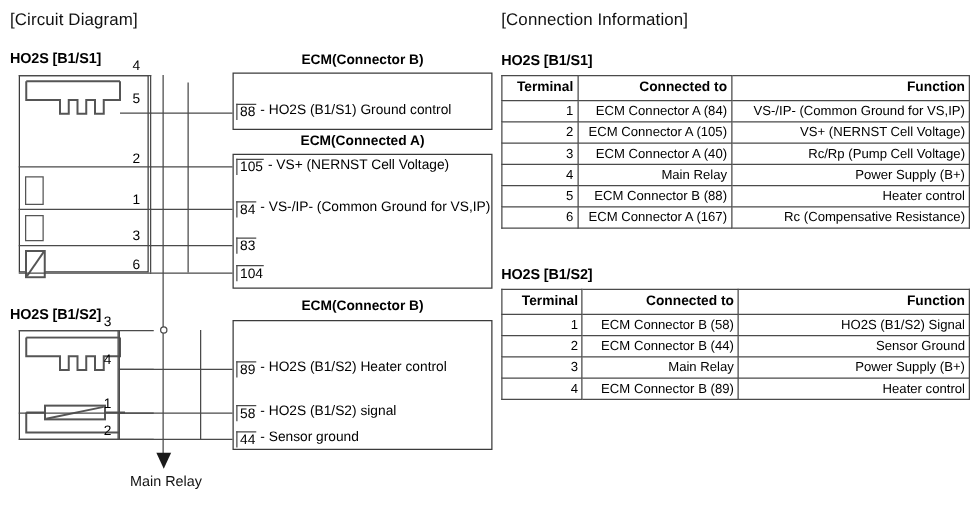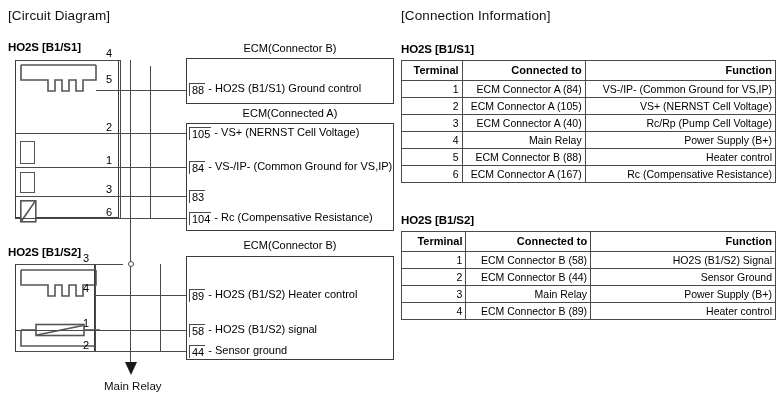--- a/index.html
+++ b/index.html
@@ -20,21 +20,21 @@
   }
   .blk-title{
     font-size:11.5px;
     font-weight:bold;
     color:#000;
     white-space:nowrap;
     letter-spacing:-0.1px;
   }
   .box-title{
     font-size:11px;
-    font-weight:normal;
+    font-weight:bold;
     color:#000;
     white-space:nowrap;
     text-align:center;
   }
 
   
   .rect{
     border:1.4px solid #3b3b3b;
     box-sizing:border-box;
     background:transparent;
@@ -216,21 +216,20 @@
 </div>
 <div class="abs term" style="left:189px;top:190px;">
   <span class="marker">
       <span class="tnum">83</span>
     </span>
 </div>
 <div class="abs term" style="left:189px;top:212px;">
   <span class="marker">
       <span class="tnum">104</span>
     </span>
-  <span>- Rc (Compensative Resistance)</span>
 </div>
 
 <div class="abs box-title" style="left:186px;top:239px;width:208px;">ECM(Connector B)</div>
 <div class="abs rect" style="left:186px;top:256px;width:208px;height:104px;"></div>
 <div class="abs term" style="left:189px;top:289px;">
   <span class="marker">
       <span class="tnum">89</span>
     </span>
   <span>- HO2S (B1/S2) Heater control</span>
 </div>

